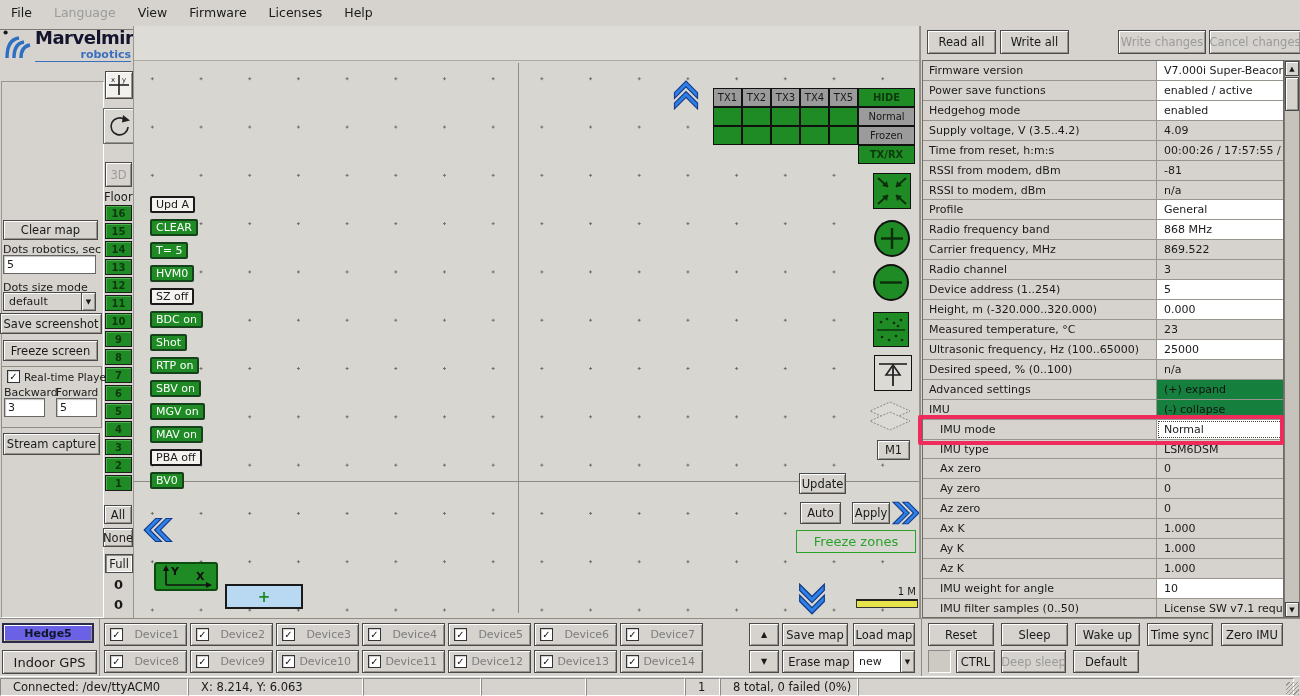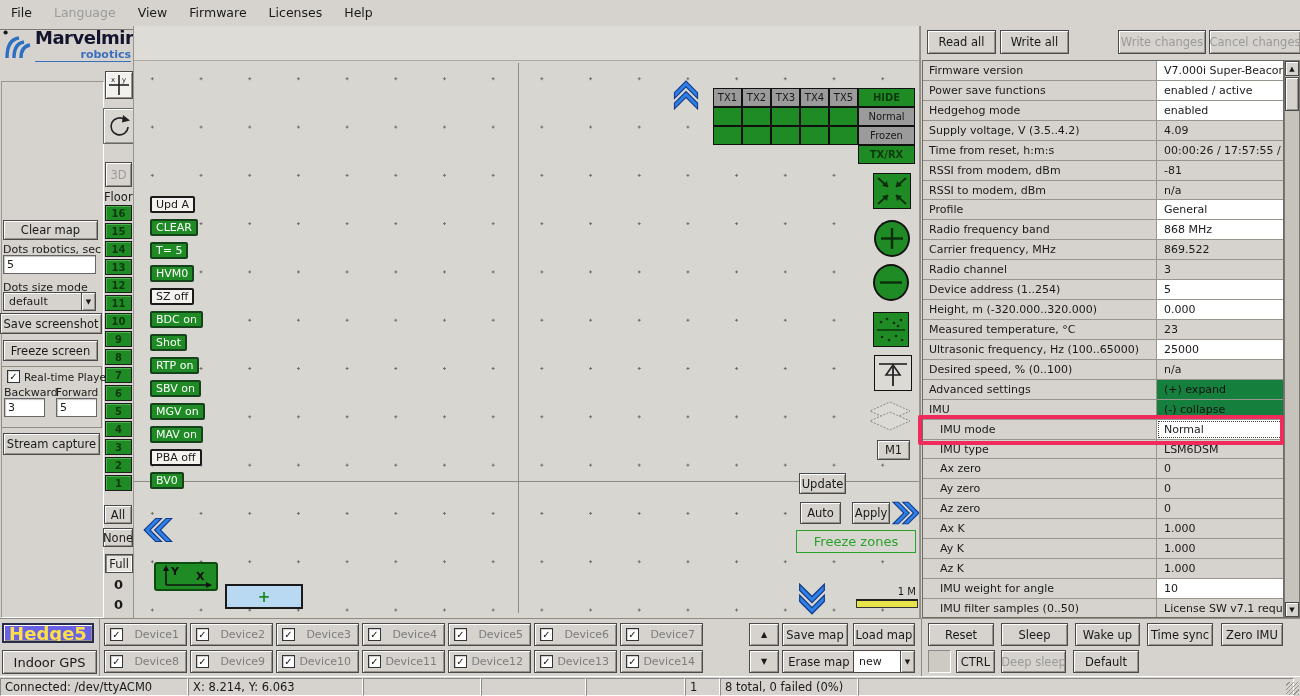--- a/index.html
+++ b/index.html
@@ -68,26 +68,26 @@
 .pval{flex:1;padding:3px 0 0 7px;overflow:hidden;white-space:nowrap;font-size:11px}
 .v-white{background:#fff}
 .v-gray{background:#d6d3ce}
 .v-olive{background:#15803d;color:#111}
 .v-focus{background:#fff;outline:1px dotted #444;outline-offset:-2px}
 #vscroll{position:absolute;left:363px;top:34px;width:16px;height:558px;background:#c6c3bd;border:1px solid #7a7770}
 .scroll-btn{position:absolute;left:0;width:14px;height:15px;font-size:7px;background:#d6d3ce;border:1px solid #4a4a4a;box-shadow:inset 1px 1px 0 #fff;display:flex;align-items:center;justify-content:center}
 #imu-annotation{position:absolute;left:918px;top:415px;width:366px;height:30px;border:4px solid #ee2b5b;border-radius:2px;z-index:50;pointer-events:none}
 
 #bottom-panel{position:absolute;left:0;top:618px;width:1300px;height:58px;background:#d6d3ce;border-top:1px solid #8f8b85}
-#hedge-btn{left:2px;top:4px;width:92px;height:20px;background:#6a61e6;border:2px solid #2a2a4a;color:#fde047;font-weight:bold;font-size:18px}
+#hedge-btn{left:2px;top:4px;width:92px;height:20px;background:#6a61e6;border:2px solid #2a2a4a;color:#0f172a;font-weight:bold;font-size:11px}
 .dev-btn{width:83px;height:23px;justify-content:space-between;padding:0 7px 0 5px}
 .dev-lab{color:#7d7d7d;font-size:11px}
 
 #statusbar{position:absolute;left:0;top:676px;width:1300px;height:20px;background:#d6d3ce;border-top:1px solid #fff;display:flex}
-.scell{height:18px;margin-top:1px;border:1px solid;border-color:#8a8a8a #fff #fff #8a8a8a;line-height:16px;padding-left:4px;font-size:11.5px;overflow:hidden;white-space:nowrap;flex:0 0 auto}
+.scell{height:18px;margin-top:1px;border:1px solid;border-color:#8a8a8a #fff #fff #8a8a8a;line-height:16px;padding-left:12px;font-size:11.5px;overflow:hidden;white-space:nowrap;flex:0 0 auto}
 #grip{position:absolute;right:1px;bottom:1px;width:13px;height:13px;background:repeating-linear-gradient(135deg,transparent 0 2px,#98948e 2px 3px)}
 svg{display:block}
 </style>
 </head>
 <body>
 <div id="app">
 
 <div id="menubar">
       <div class="menu-item">File</div>
       <div class="menu-item off">Language</div>

